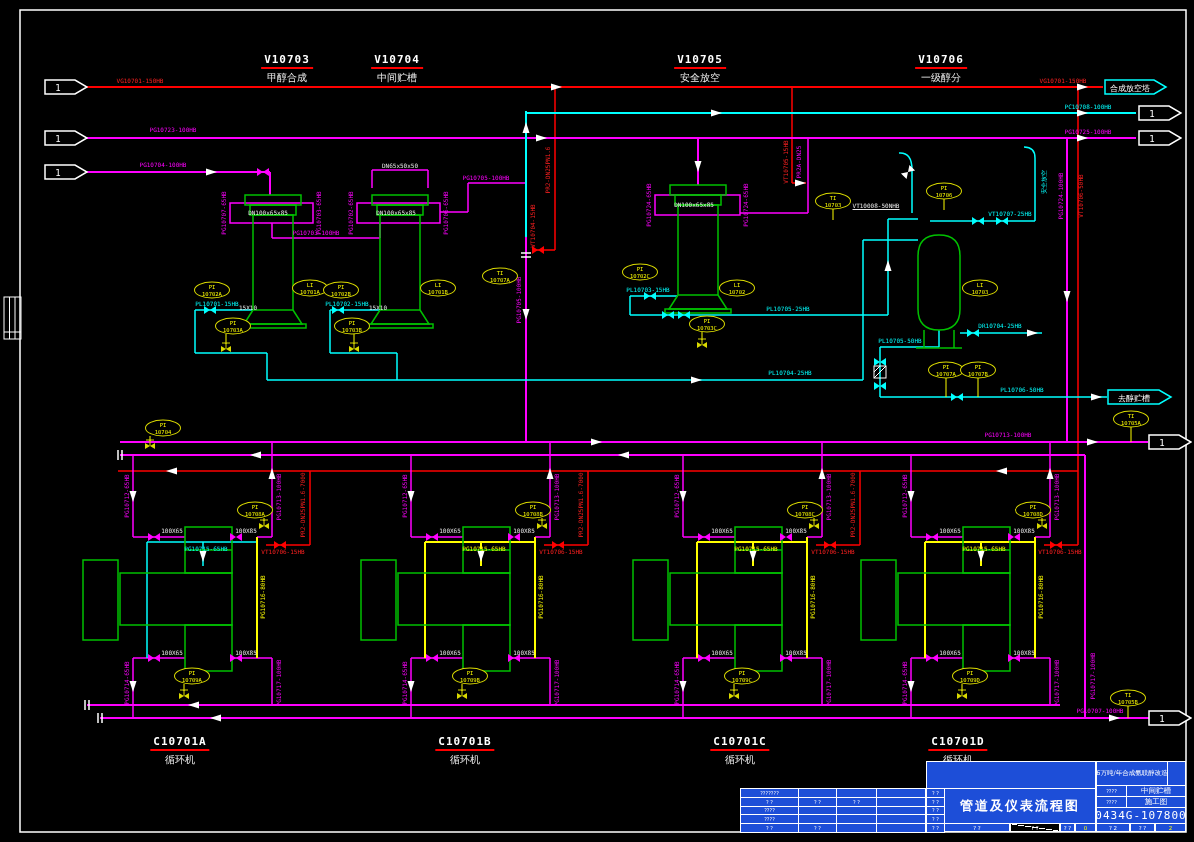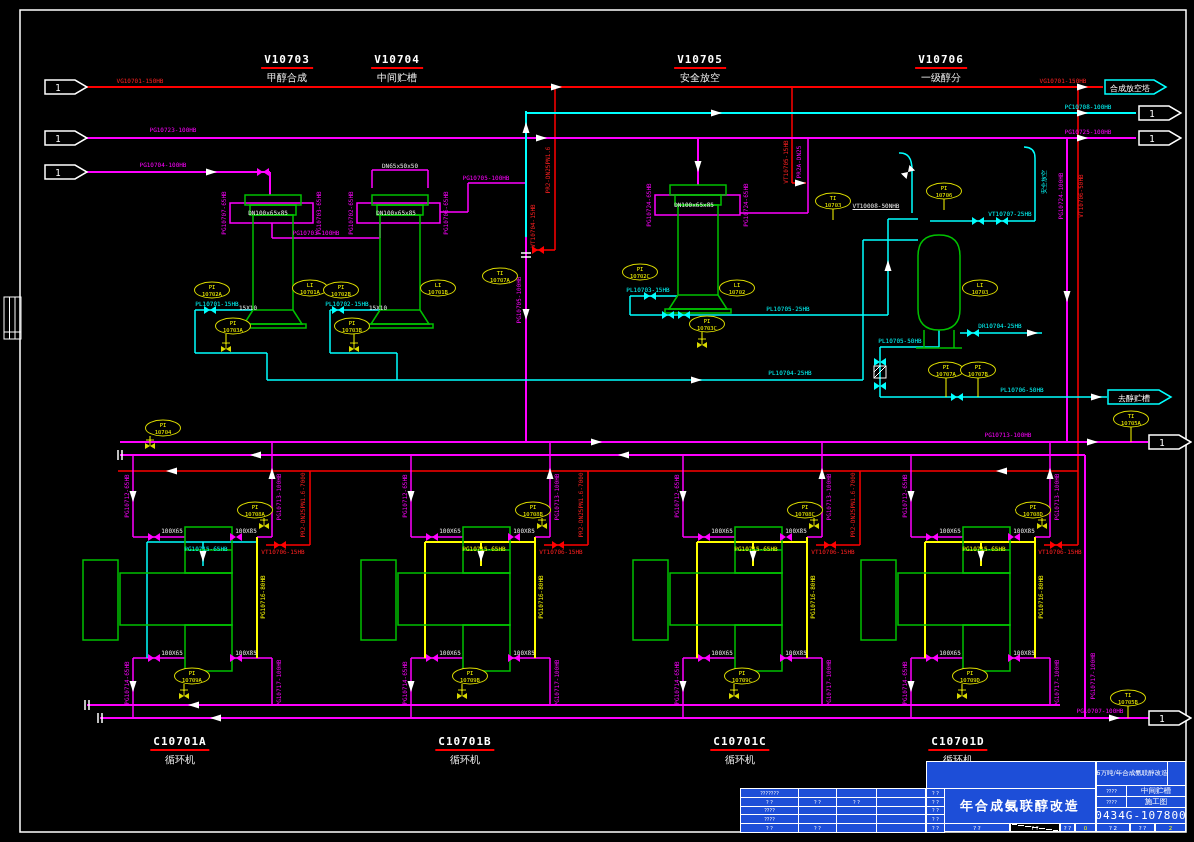--- a/index.html
+++ b/index.html
@@ -618,21 +618,21 @@
       </svg>
       <svg class="conn" width="66" height="16" style="left:1107px;top:389px">
         <polygon points="1,1 52,1 64,8 52,15 1,15" fill="#000" stroke="#00ffff" stroke-width="1.5"></polygon>
         <text x="27" y="11.5" fill="#fff" font-size="8" text-anchor="middle" font-family="DejaVu Sans,sans-serif">去醇贮槽</text>
       </svg>
     </div>
 
 <div id="titleblock">
   <div class="tbc" style="left:926px;top:761px;width:170px;height:28px"></div>
   <div class="tbc tb-title" style="left:944px;top:788px;width:152px;height:36px">
-        <span>年合成氨联醇改造</span>
+        <span>管道及仪表流程图</span>
       </div>
   <div class="tbc" style="left:1096px;top:761px;width:72px;height:25px;font-size:6.5px">6万吨/年合成氨联醇改造</div>
   <div class="tbc" style="left:1167px;top:761px;width:19px;height:25px"></div>
   <div class="tbc" style="left:1096px;top:785px;width:31px;height:12px;font-size:5px">????</div>
   <div class="tbc" style="left:1126px;top:785px;width:60px;height:12px;font-size:7.5px">中间贮槽</div>
   <div class="tbc" style="left:1096px;top:796px;width:31px;height:12px;font-size:5px">????</div>
   <div class="tbc" style="left:1126px;top:796px;width:60px;height:12px;font-size:7.5px">施工图</div>
   <div class="tbc tb-no" style="left:1096px;top:807px;width:90px;height:17px">S0434G-1078003</div>
   <div id="tb-left"></div>
   <div id="tb-mini"></div>

